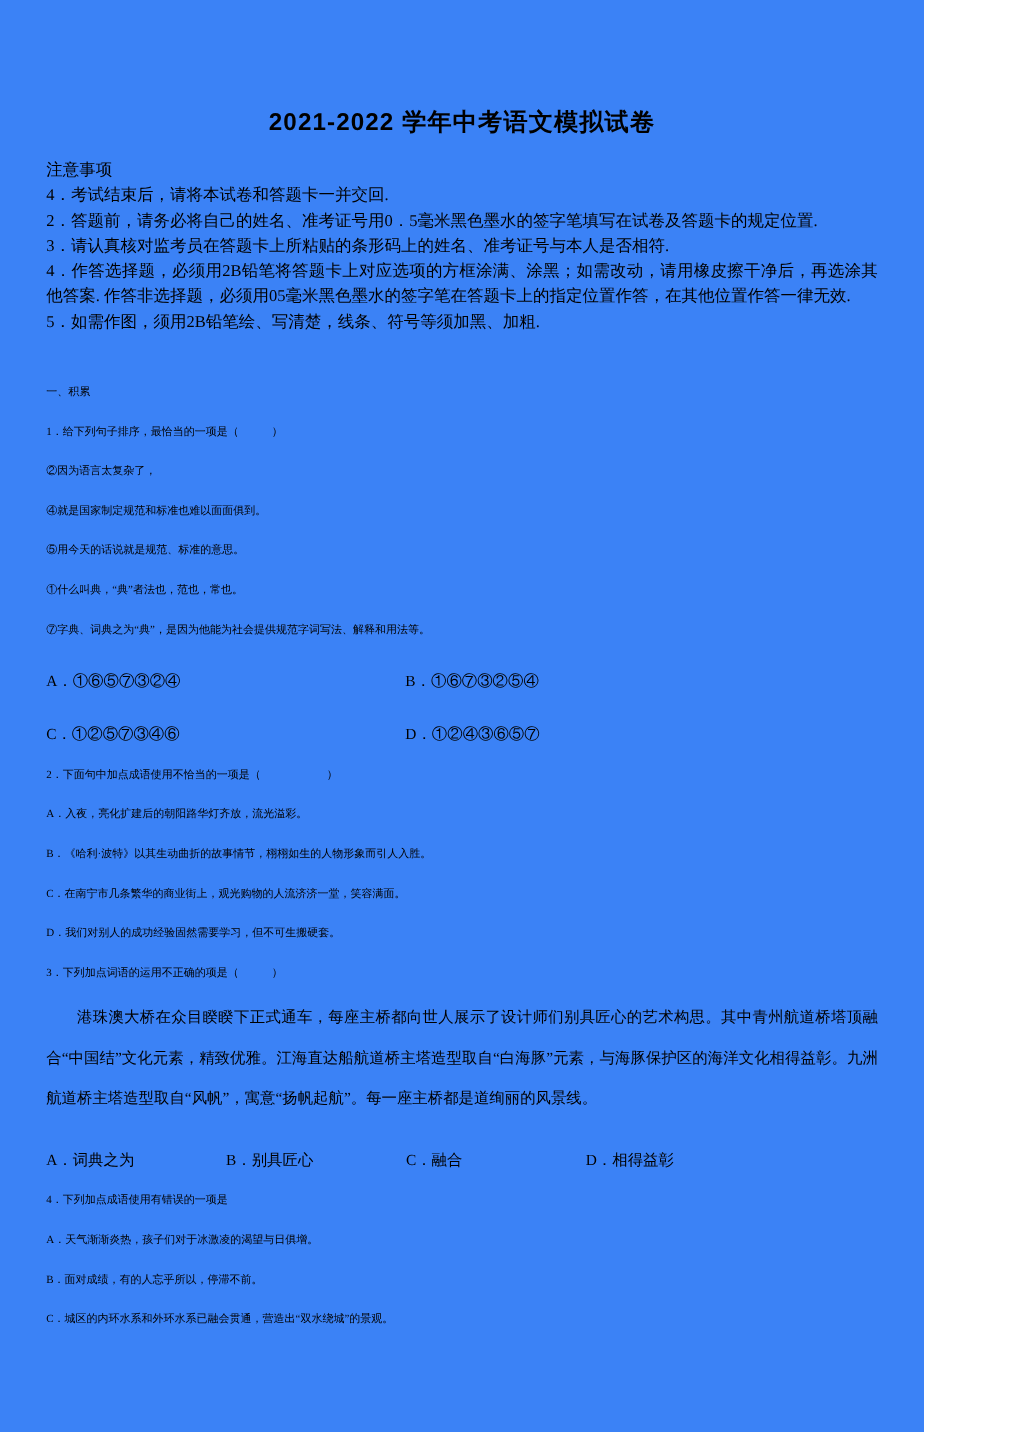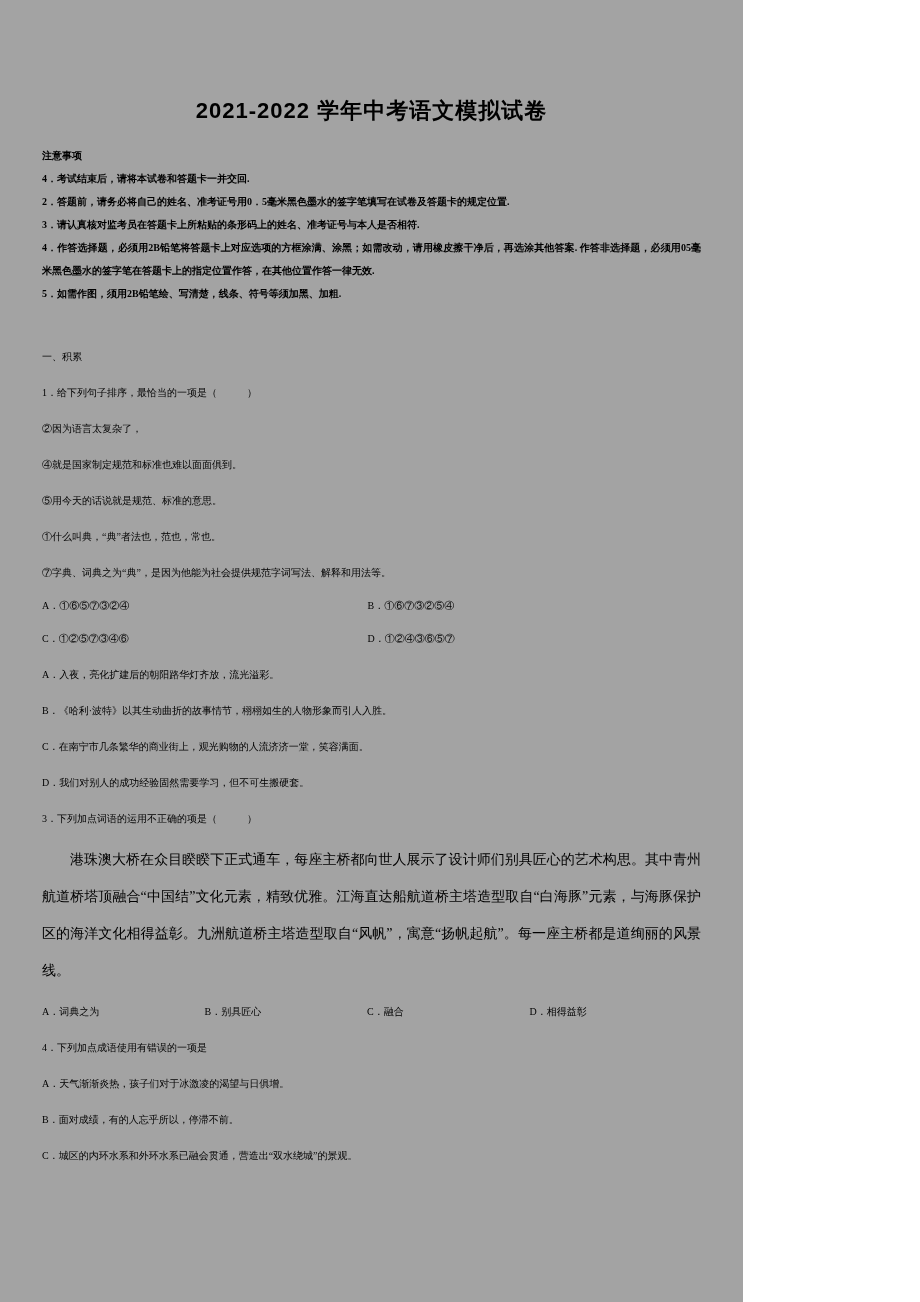--- a/index.html
+++ b/index.html
@@ -5,52 +5,51 @@
   * { margin: 0; padding: 0; box-sizing: border-box; }
   html, body { background: #ffffff; }
   body {
     width: 920px;
     height: 1302px;
     overflow: hidden;
     color: #000000;
     font-family: "Liberation Serif", "DejaVu Serif", serif;
   }
   .page {
-    width: 743px;
+    width: 840px;
     height: 1302px;
     padding: 96px 42px 30px 42px;
-    background: #a3a3a3;
+    background: #3b82f6;
   }
   .title {
     text-align: center;
     font-size: 22px;
     font-weight: bold;
     letter-spacing: 1px;
     margin-bottom: 18px;
     font-family: "Liberation Sans", "DejaVu Sans", sans-serif;
   }
   .notice p {
-    font-size: 10px;
+    font-size: 15px;
     line-height: 23px;
     text-align: justify;
-    font-weight: bold;
   }
   .section-heading {
     margin-top: 42px !important;
   }
   .line {
     font-size: 10px;
     line-height: 20px;
     margin-top: 16px;
     text-align: justify;
   }
   .opt-row {
-    font-size: 10px;
+    font-size: 14px;
     line-height: 20px;
-    margin-top: 13px;
+    margin-top: 28px;
     white-space: nowrap;
   }
   .col-a { display: inline-block; width: 323px; }
   .q3col { display: inline-block; width: 160px; }
   .passage {
     font-size: 14px;
     line-height: 37px;
     margin-top: 12px;
     text-align: justify;
     text-indent: 2em;
@@ -83,20 +82,21 @@
     <p class="line">⑦字典、词典之为“典”，是因为他能为社会提供规范字词写法、解释和用法等。</p>
     <div class="opt-row">
       <span class="col-a">A．①⑥⑤⑦③②④</span>
       <span>B．①⑥⑦③②⑤④</span>
     </div>
     <div class="opt-row">
       <span class="col-a">C．①②⑤⑦③④⑥</span>
       <span>D．①②④③⑥⑤⑦</span>
     </div>
 
+    <p class="line">2．下面句中加点成语使用不恰当的一项是（　　　　　　）</p>
     <p class="line">A．入夜，亮化扩建后的朝阳路华灯齐放，流光溢彩。</p>
     <p class="line">B．《哈利·波特》以其生动曲折的故事情节，栩栩如生的人物形象而引人入胜。</p>
     <p class="line">C．在南宁市几条繁华的商业街上，观光购物的人流济济一堂，笑容满面。</p>
     <p class="line">D．我们对别人的成功经验固然需要学习，但不可生搬硬套。</p>
 
     <p class="line">3．下列加点词语的运用不正确的项是（　　　）</p>
     <p class="passage">港珠澳大桥在众目睽睽下正式通车，每座主桥都向世人展示了设计师们别具匠心的艺术构思。其中青州航道桥塔顶融合“中国结”文化元素，精致优雅。江海直达船航道桥主塔造型取自“白海豚”元素，与海豚保护区的海洋文化相得益彰。九洲航道桥主塔造型取自“风帆”，寓意“扬帆起航”。每一座主桥都是道绚丽的风景线。</p>
     <div class="opt-row">
       <span class="q3col">A．词典之为</span>
       <span class="q3col">B．别具匠心</span>

